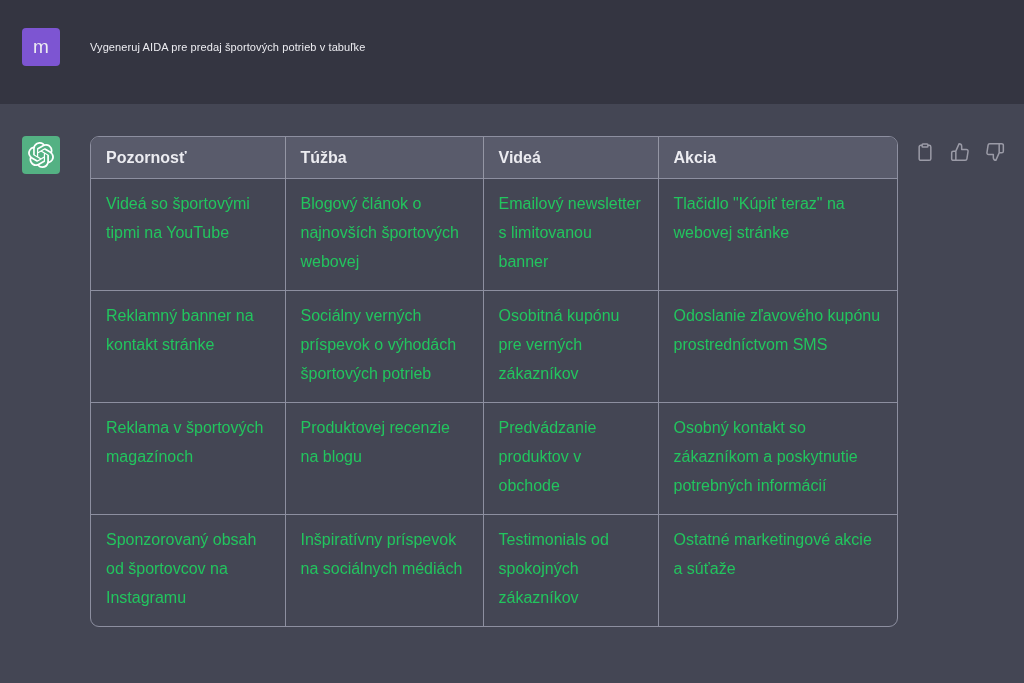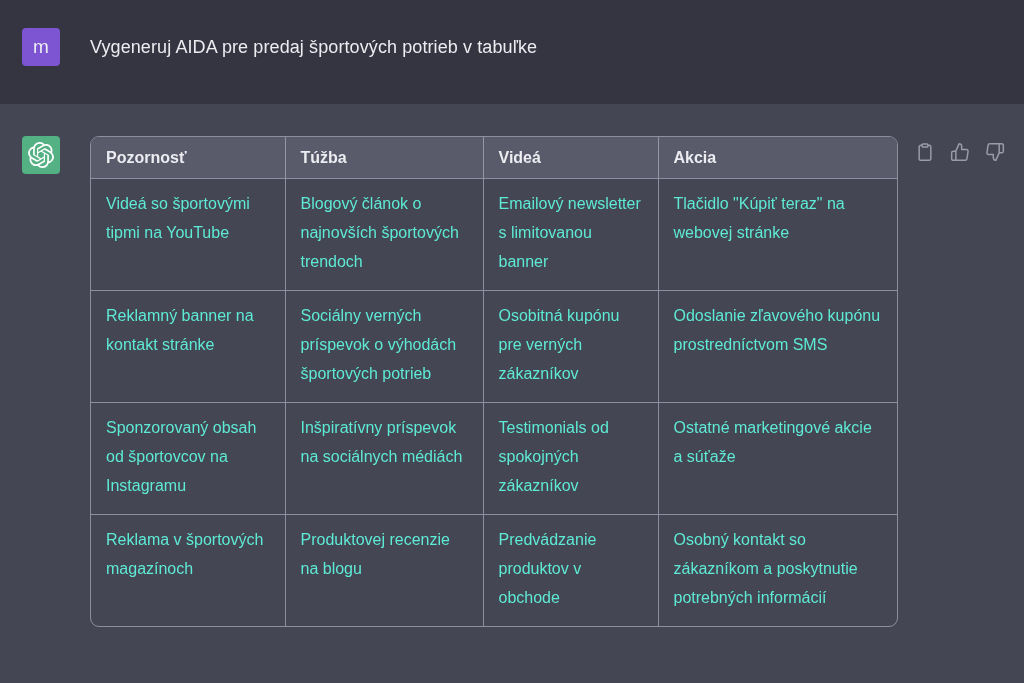--- a/index.html
+++ b/index.html
@@ -20,42 +20,42 @@
     display:flex;align-items:center;justify-content:center;
   }
   .user-avatar{
     background:#7D55D2;color:#ECECF1;
     font-size:19px;line-height:38px;text-align:center;
   }
   .bot-avatar{background:#54B183;}
   .bot-avatar svg{width:26px;height:26px;display:block;}
   .user-msg{
     min-height:38px;display:flex;align-items:center;
-    color:#ECECF1;font-size:18px;letter-spacing:.1px;
+    color:#ECECF1;font-size:11px;letter-spacing:.1px;
   }
   .assistant-row{
     display:flex;align-items:flex-start;
     padding:32px 0 0 22px;gap:30px;
   }
   .tablewrap{
     width:808px;flex:none;box-sizing:border-box;
     border:1px solid #8D8FA0;border-radius:9px;
     overflow:hidden;
   }
   table.aida{
     width:100%;border-collapse:collapse;table-layout:fixed;
   }
   table.aida th{
     background:#595B6B;color:#ECECF1;
     font-size:16px;font-weight:700;text-align:left;
     padding:7px 15px 6px;line-height:28px;
     border-right:1px solid #9496A4;
   }
   table.aida td{
-    color:#5eead4;font-size:16px;line-height:29px;
+    color:#22c55e;font-size:16px;line-height:29px;
     vertical-align:top;text-align:left;
     padding:10px 15px 14px;
     border-right:1px solid #8D8FA0;
     border-top:1px solid #8D8FA0;
   }
   table.aida th:last-child, table.aida td:last-child{border-right:none;}
   .actions{
     display:flex;gap:15px;padding-top:6px;margin-left:-13px;
   }
   .action-btn{
@@ -95,41 +95,41 @@
           <tr>
             <th>Pozornosť</th>
             <th>Túžba</th>
             <th>Videá</th>
             <th>Akcia</th>
           </tr>
         </thead>
         <tbody>
           <tr>
             <td>Videá so športovými tipmi na YouTube</td>
-            <td>Blogový článok o najnovších športových trendoch</td>
+            <td>Blogový článok o najnovších športových webovej</td>
             <td>Emailový newsletter s limitovanou banner</td>
             <td>Tlačidlo "Kúpiť teraz" na webovej stránke</td>
           </tr>
           <tr>
             <td>Reklamný banner na kontakt stránke</td>
             <td>Sociálny verných príspevok o výhodách športových potrieb</td>
             <td>Osobitná kupónu pre verných zákazníkov</td>
             <td>Odoslanie zľavového kupónu prostredníctvom SMS</td>
           </tr>
           <tr>
+            <td>Reklama v športových magazínoch</td>
+            <td>Produktovej recenzie na blogu</td>
+            <td>Predvádzanie produktov v obchode</td>
+            <td>Osobný kontakt so zákazníkom a poskytnutie potrebných informácií</td>
+          </tr>
+          <tr>
             <td>Sponzorovaný obsah od športovcov na Instagramu</td>
             <td>Inšpiratívny príspevok na sociálnych médiách</td>
             <td>Testimonials od spokojných zákazníkov</td>
             <td>Ostatné marketingové akcie a súťaže</td>
-          </tr>
-          <tr>
-            <td>Reklama v športových magazínoch</td>
-            <td>Produktovej recenzie na blogu</td>
-            <td>Predvádzanie produktov v obchode</td>
-            <td>Osobný kontakt so zákazníkom a poskytnutie potrebných informácií</td>
           </tr>
         </tbody>
       </table>
     </div>
 
     <div class="actions">
       <button class="action-btn" title="">
         <svg viewBox="0 0 24 24" fill="none" stroke="currentColor" stroke-width="1.8" stroke-linecap="round" stroke-linejoin="round">
           <path d="M16 4h1a2 2 0 0 1 2 2v14a2 2 0 0 1-2 2H7a2 2 0 0 1-2-2V6a2 2 0 0 1 2-2h1"></path>
           <rect x="8.5" y="2.5" width="7" height="3.5" rx="1"></rect>

